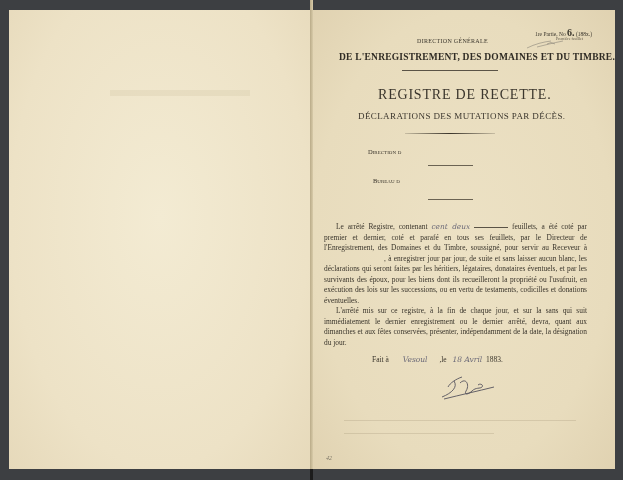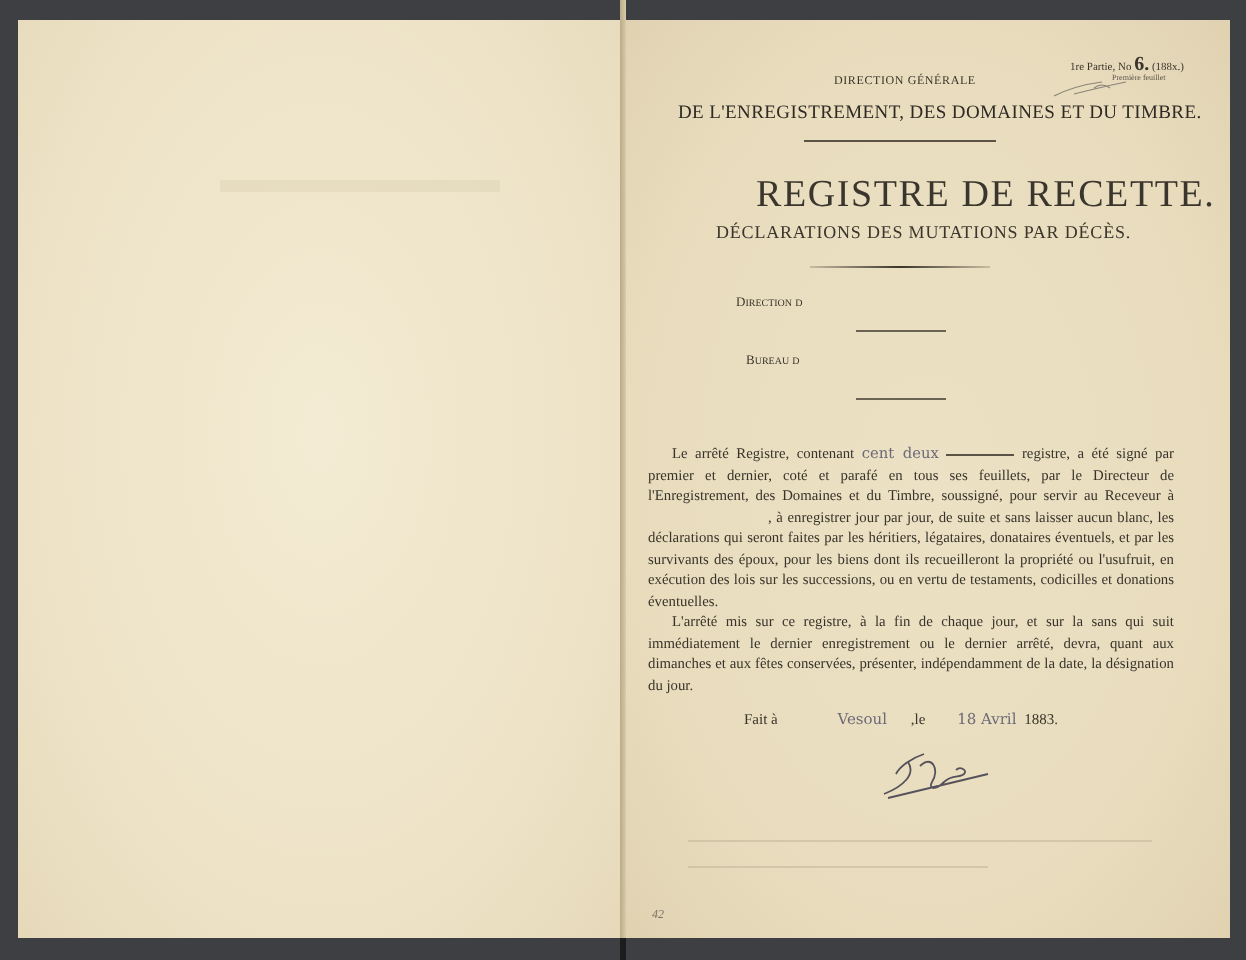--- a/index.html
+++ b/index.html
@@ -29,33 +29,33 @@
     .spine-bottom {
       position: absolute; left: 310px; top: 469px; width: 3px; height: 11px;
       background: #1c1c1c;
     }
     .abs { position: absolute; color: #3a352c; white-space: nowrap; }
     .header-ref { left: 535px; top: 27px; font-size: 5.5px; }
     .header-ref .num { font-size: 10px; font-weight: bold; }
     .header-sub { left: 556px; top: 36px; font-size: 4px; color: #5e5648; }
     .header-scrawl { left: 525px; top: 38px; width: 40px; height: 12px; }
     .dir-gen { left: 417px; top: 38px; font-size: 6px; letter-spacing: 0.3px; }
-    .enreg { left: 339px; top: 52px; font-size: 9.5px; letter-spacing: 0.2px; color: #2f2b24; }
+    .enreg { left: 339px; top: 52px; font-size: 9.5px; letter-spacing: 0.2px; color: #2f2b24; font-weight: bold; }
     .rule { position: absolute; height: 1px; background: #5a5346; }
-    .registre { left: 378px; top: 87px; font-size: 19px; letter-spacing: 0.8px; color: #3b362d; }
+    .registre { left: 378px; top: 87px; font-size: 14px; letter-spacing: 0.8px; color: #3b362d; }
     .decl { left: 347px; top: 111px; font-size: 9px; letter-spacing: 0.4px; color: #3b362d; margin-left: 11px; }
     .field-label { font-size: 6.5px; font-variant: small-caps; }
     .blank-line { position: absolute; height: 1px; background: #6b6353; }
     .body-text {
       position: absolute; left: 324px; top: 222px; width: 263px;
       font-size: 7.4px; line-height: 10.55px; color: #39342b;
       text-align: justify; text-indent: 12px;
     }
     .body-text p { margin: 0; }
-    .hand { font-family: "DejaVu Serif", serif; color: #6c6a78; }
+    .hand { font-family: "DejaVu Serif", serif; font-style: italic; color: #6c6a78; }
     .fait { left: 372px; top: 355px; font-size: 7.5px; }
     .sig { left: 440px; top: 373px; width: 70px; height: 28px; }
     .page-num { left: 326px; top: 455px; font-size: 6px; color: #7b7465; font-style: italic; }
     .faint-line { position: absolute; height: 1px; background: rgba(120,105,80,0.18); }
     .left-bleed { position:absolute; left: 110px; top: 90px; width: 140px; height: 6px; background: rgba(180,165,130,0.15); }
   </style>
 </head>
 <body>
 
 <div class="page page-left"></div>
@@ -85,31 +85,31 @@
 <div class="abs field-label" style="left:368px; top:148px;">Direction d</div>
 <div class="blank-line" style="left:428px; top:165px; width:45px;"></div>
 <div class="abs field-label" style="left:373px; top:177px;">Bureau d</div>
 <div class="blank-line" style="left:428px; top:199px; width:45px;"></div>
 
 <div class="body-text">
   <p>
     <span>Le arrêté Registre, contenant</span>
     <span class="hand">cent deux</span>
     <span style="display:inline-block;width:34px;border-bottom:0.8px solid #5a5346;vertical-align:middle;"></span>
-    <span>registre, a été signé par premier et dernier, coté et parafé en tous ses feuillets, par le Directeur de l'Enregistrement, des Domaines et du Timbre, soussigné, pour servir au Receveur à</span>
+    <span>feuillets, a été coté par premier et dernier, coté et parafé en tous ses feuillets, par le Directeur de l'Enregistrement, des Domaines et du Timbre, soussigné, pour servir au Receveur à</span>
     <span style="display:inline-block;width:60px;"></span><span>, à enregistrer jour par jour, de suite et sans laisser aucun blanc, les déclarations qui seront faites par les héritiers, légataires, donataires éventuels, et par les survivants des époux, pour les biens dont ils recueilleront la propriété ou l'usufruit, en exécution des lois sur les successions, ou en vertu de testaments, codicilles et donations éventuelles.</span>
   </p>
   <p>L'arrêté mis sur ce registre, à la fin de chaque jour, et sur la sans qui suit immédiatement le dernier enregistrement ou le dernier arrêté, devra, quant aux dimanches et aux fêtes conservées, présenter, indépendamment de la date, la désignation du jour.</p>
 </div>
 
 <div class="abs fait">
   <span>Fait à</span>
-  <span class="hand" style="margin-left:28px;">Vesoul</span>
+  <span class="hand" style="margin-left:12px;">Vesoul</span>
   <span style="margin-left:10px;margin-top:14px;">,le</span>
-  <span class="hand" style="margin-left:14px;">18 Avril</span>
+  <span class="hand" style="margin-left:4px;">18 Avril</span>
   <span style="margin-left:2px;">1883.</span>
 </div>
 <svg class="abs sig" viewBox="0 0 70 28">
   <path d="M22 4 C16 6, 10 10, 8 14 M14 8 C18 14, 12 20, 2 24 M20 10 c6 -6 10 2 6 8 c-2 4 2 4 6 0 c4 -4 8 -2 10 -4 c2 -2 -2 -4 -4 -2 M4 26 C20 22, 38 18, 54 14" stroke="#55525c" stroke-width="0.9" fill="none"></path>
 </svg>
 
 <div class="faint-line" style="left:344px; top:420px; width:232px;"></div>
 <div class="faint-line" style="left:344px; top:433px; width:150px;"></div>
 
 <div class="abs page-num">42</div>

